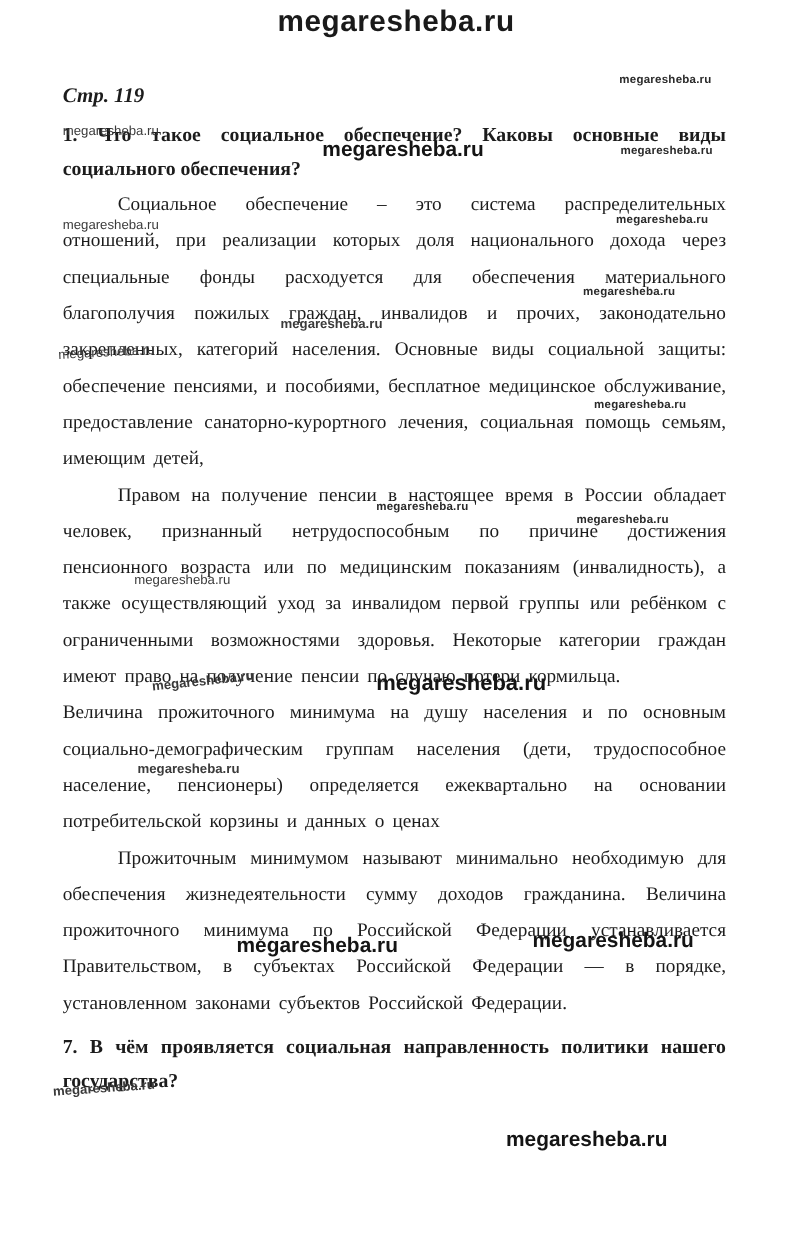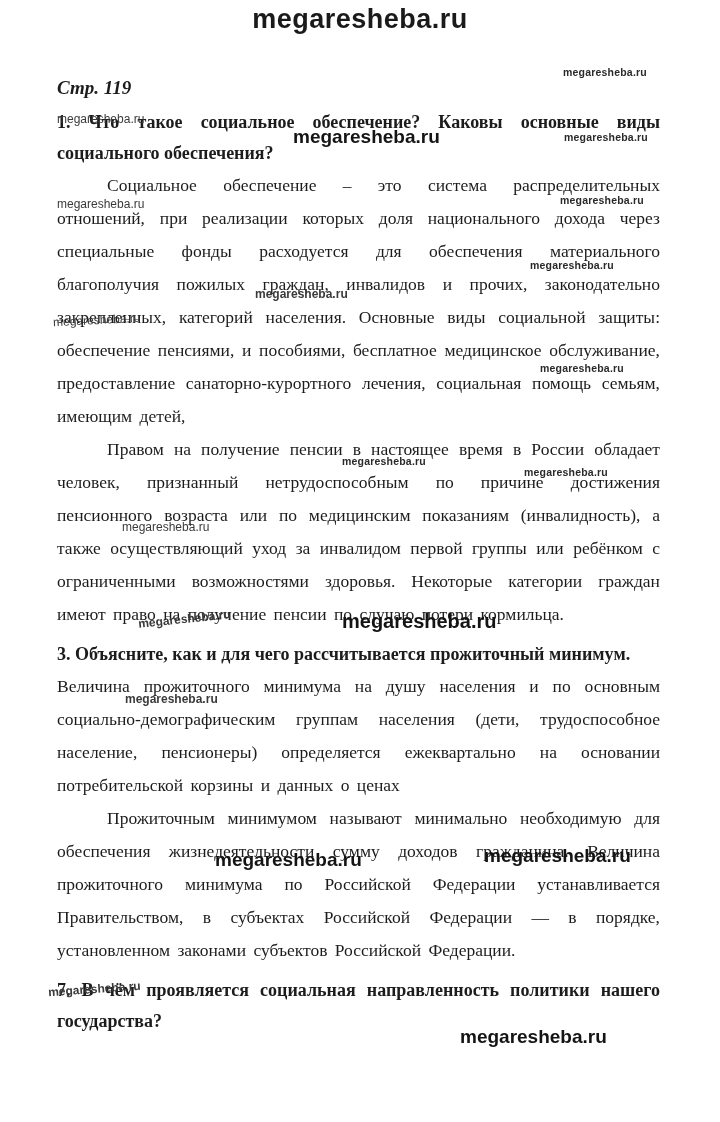--- a/index.html
+++ b/index.html
@@ -67,21 +67,20 @@
   <div class="site-header">megaresheba.ru</div>
 
   <div class="content">
     <div class="page-label">Стр. 119</div>
 
     <div class="question">1. Что такое социальное обеспечение? Каковы основные виды социального обеспечения?</div>
     <p class="para indent">Социальное обеспечение – это система распределительных отношений, при реализации которых доля национального дохода через специальные фонды расходуется для обеспечения материального благополучия пожилых граждан, инвалидов и прочих, законодательно закрепленных, категорий населения. Основные виды социальной защиты: обеспечение пенсиями, и пособиями, бесплатное медицинское обслуживание, предоставление санаторно-курортного лечения, социальная помощь семьям, имеющим детей,</p>
 
     <p class="para indent">Правом на получение пенсии в настоящее время в России обладает человек, признанный нетрудоспособным по причине достижения пенсионного возраста или по медицинским показаниям (инвалидность), а также осуществляющий уход за инвалидом первой группы или ребёнком с ограниченными возможностями здоровья. Некоторые категории граждан имеют право на получение пенсии по случаю потери кормильца.</p>
 
-    <div class="question">3. Объясните, как и для чего рассчитывается прожиточный минимум.</div>
     <p class="para">Величина прожиточного минимума на душу населения и по основным социально-демографическим группам населения (дети, трудоспособное население, пенсионеры) определяется ежеквартально на основании потребительской корзины и данных о ценах</p>
     <p class="para indent">Прожиточным минимумом называют минимально необходимую для обеспечения жизнедеятельности сумму доходов гражданина. Величина прожиточного минимума по Российской Федерации устанавливается Правительством, в субъектах Российской Федерации — в порядке, установленном законами субъектов Российской Федерации.</p>
 
     <div class="question">7. В чём проявляется социальная направленность политики нашего государства?</div>
   </div>
 
   <span class="wm small" style="left:563px; top:66px;">megaresheba.ru</span>
   <span class="wm plain" style="left:57px; top:112px; font-weight:normal;">megaresheba.ru</span>
   <span class="wm big" style="left:293px; top:126px;">megaresheba.ru</span>
   <span class="wm small" style="left:564px; top:131px;">megaresheba.ru</span>

